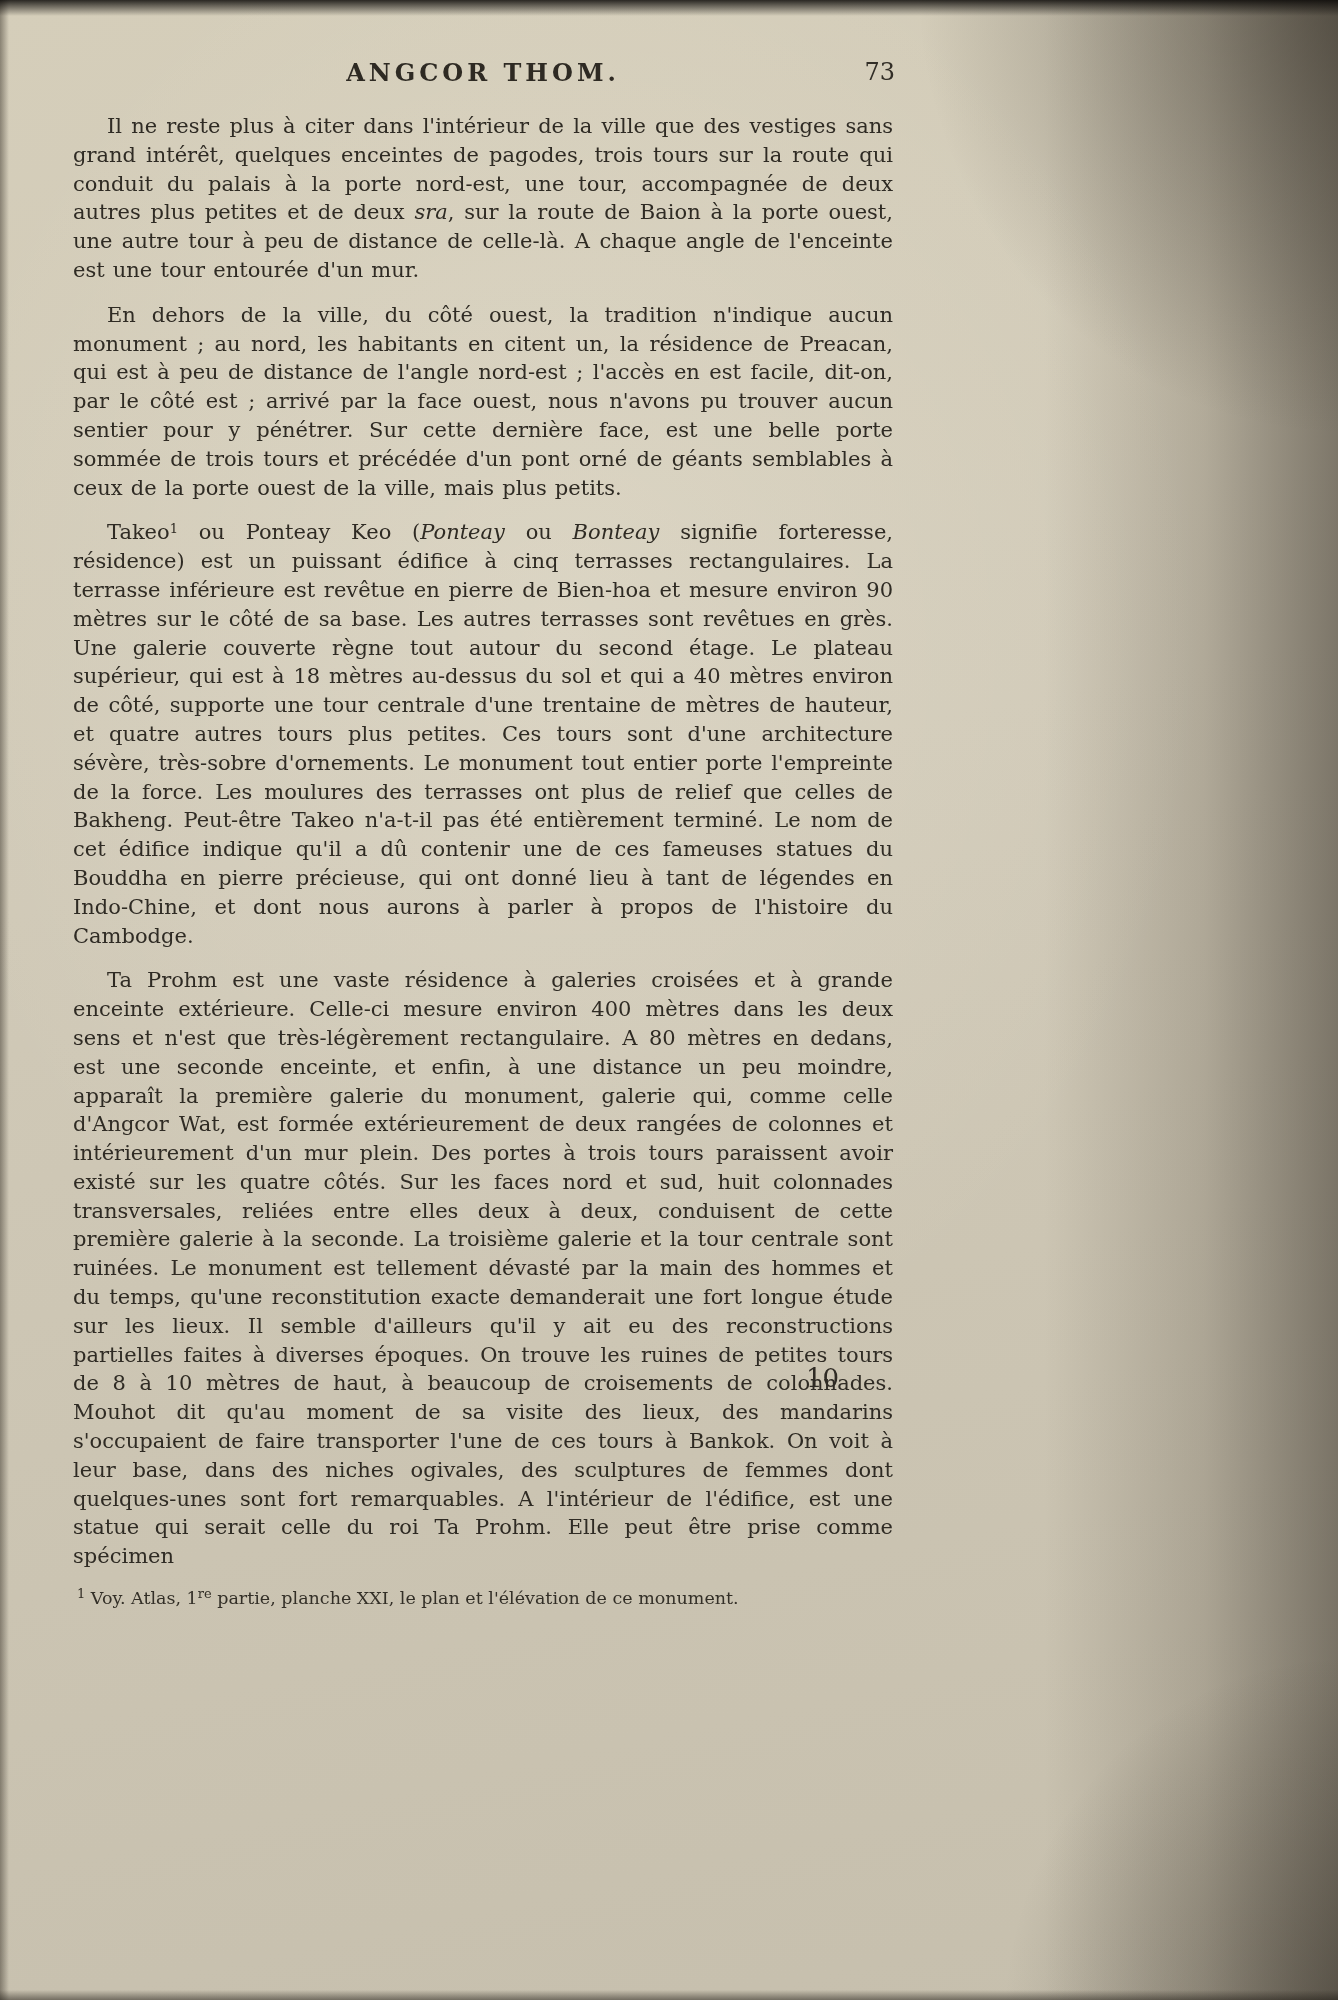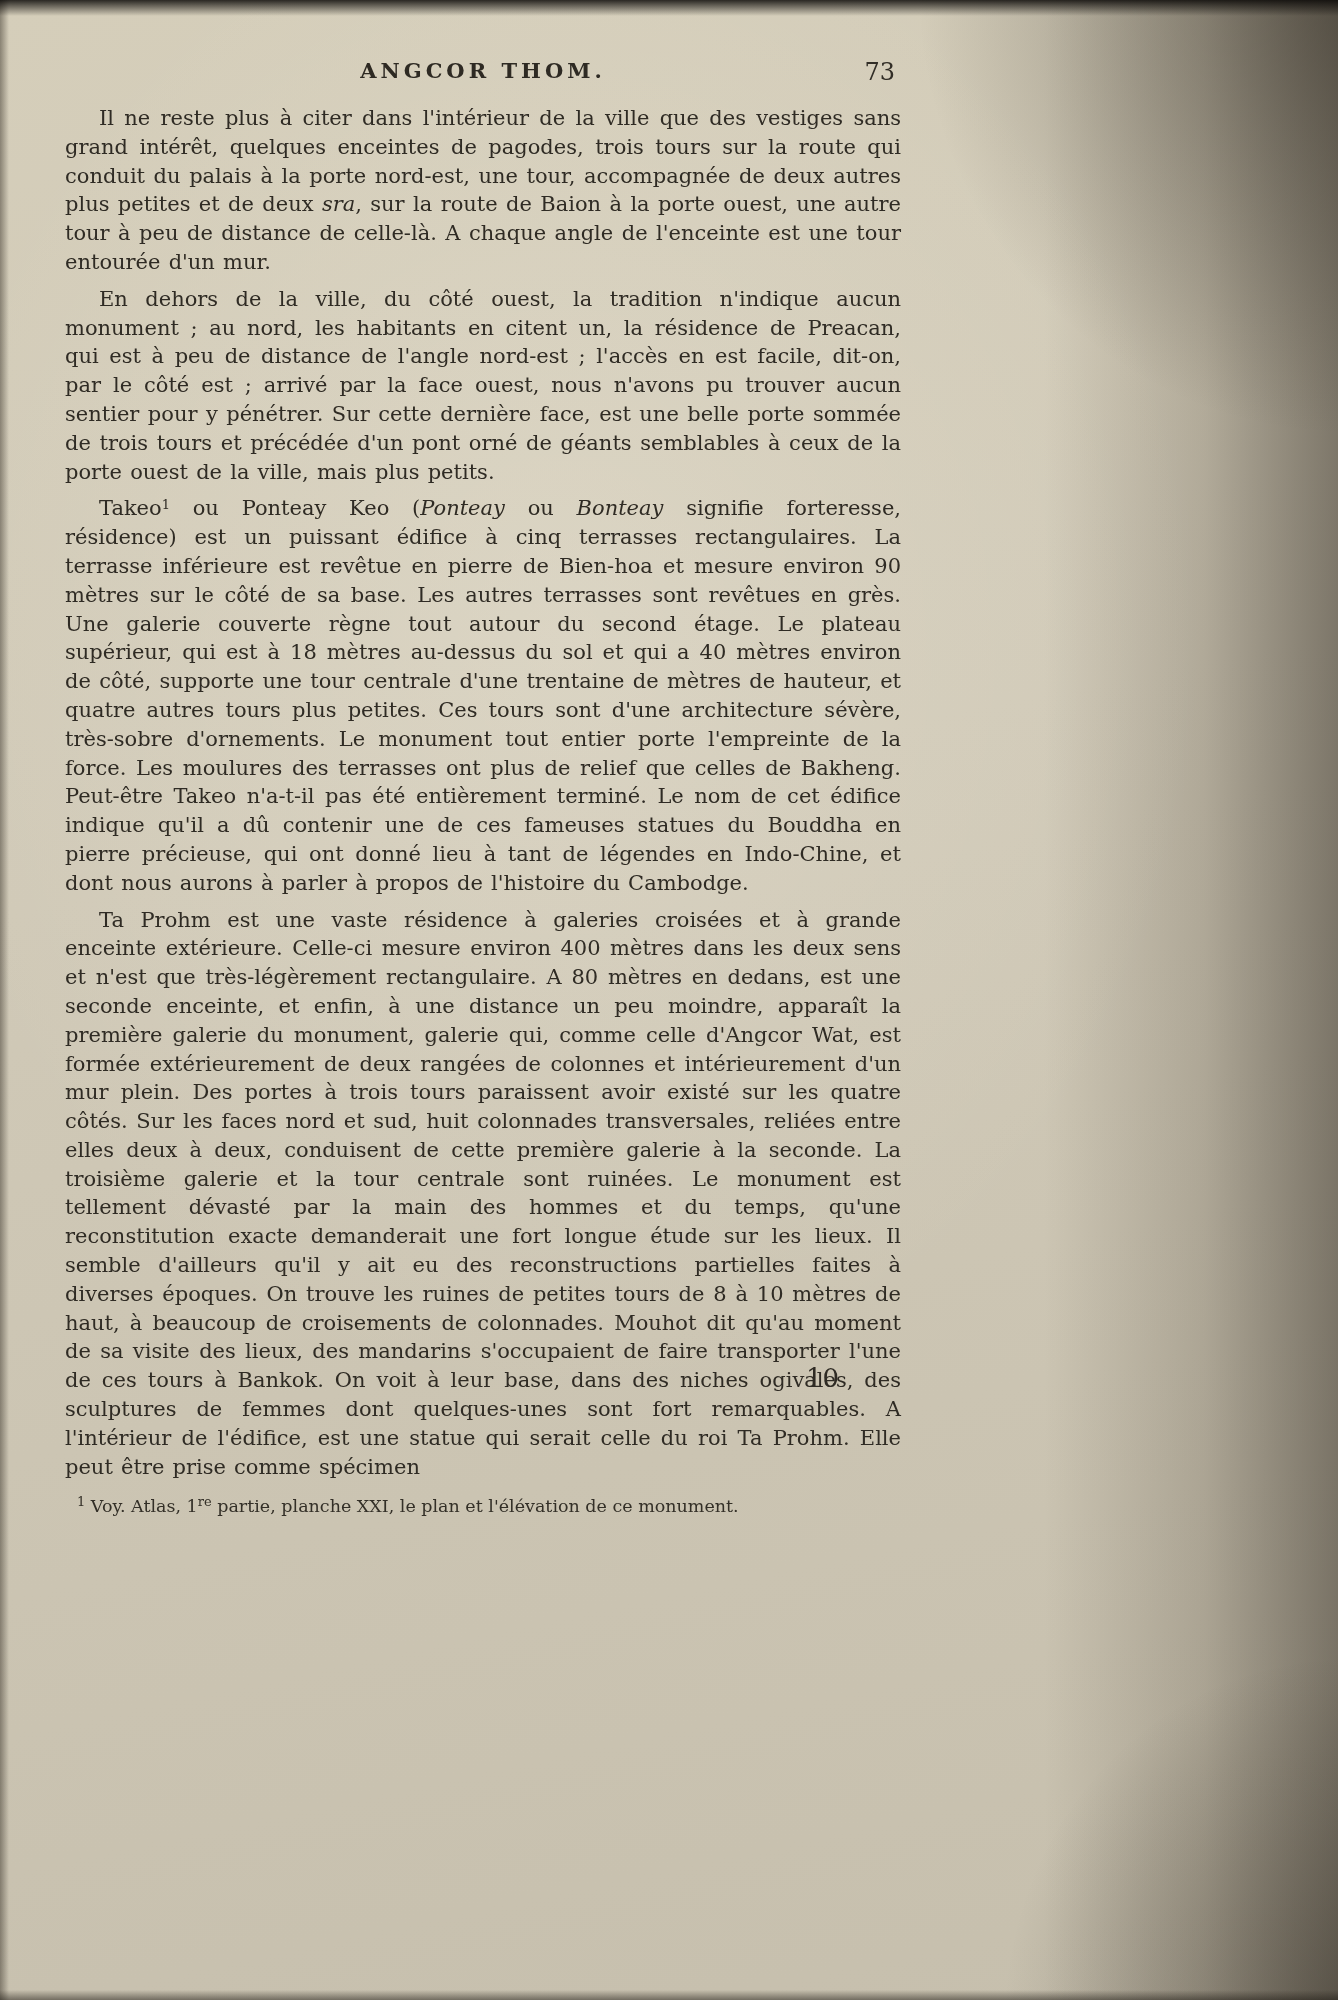--- a/index.html
+++ b/index.html
@@ -30,39 +30,39 @@
     top: 54px;
     width: 852px;
     color: #2f2b24;
   }
   .header { position: relative; height: 42px; }
   .running-title {
     position: absolute;
     left: 0; right: 0; top: 4px;
     text-align: center;
     font-weight: bold;
-    font-size: 21px;
+    font-size: 24px;
     letter-spacing: 4px;
     color: #2e2a23;
   }
   .page-number {
     position: absolute;
     right: 14px; top: 4px;
     font-size: 24px;
     color: #322e27;
   }
   .body-text {
     margin-top: 8px;
     font-size: 21px;
     line-height: 28.8px;
     text-align: justify;
     word-spacing: 1.5px;
     hyphens: auto;
   }
-  .para { margin: 8px; text-indent: 34px; }
+  .para { margin: 16px; text-indent: 34px; }
   i { font-style: italic; }
   sup { font-size: 13px; line-height: 0; vertical-align: 6px; }
   .footnote {
     margin-top: 14px;
     font-size: 17.5px;
     line-height: 22px;
     text-indent: 20px;
     color: #332f27;
   }
   .signature {

